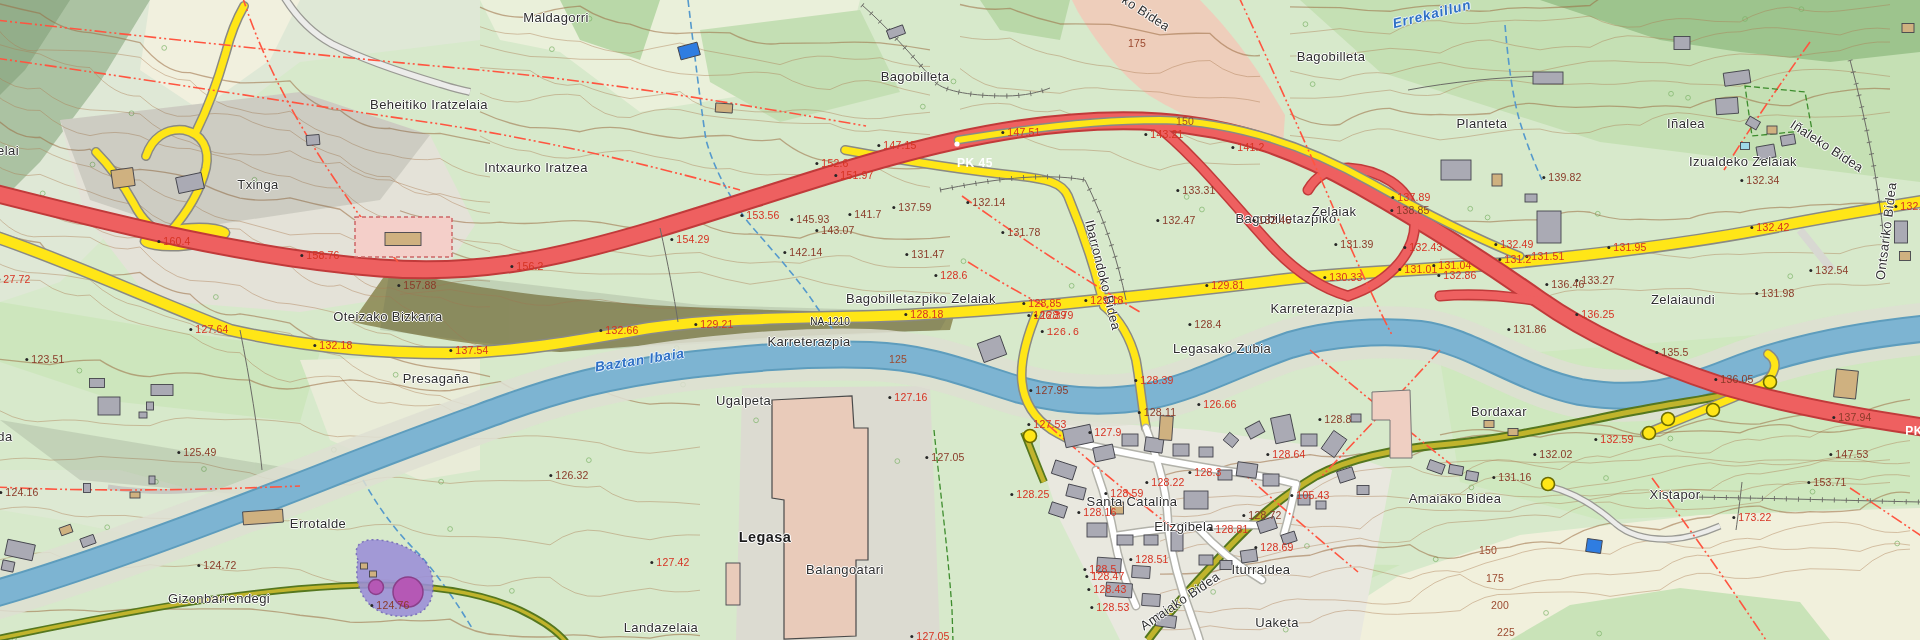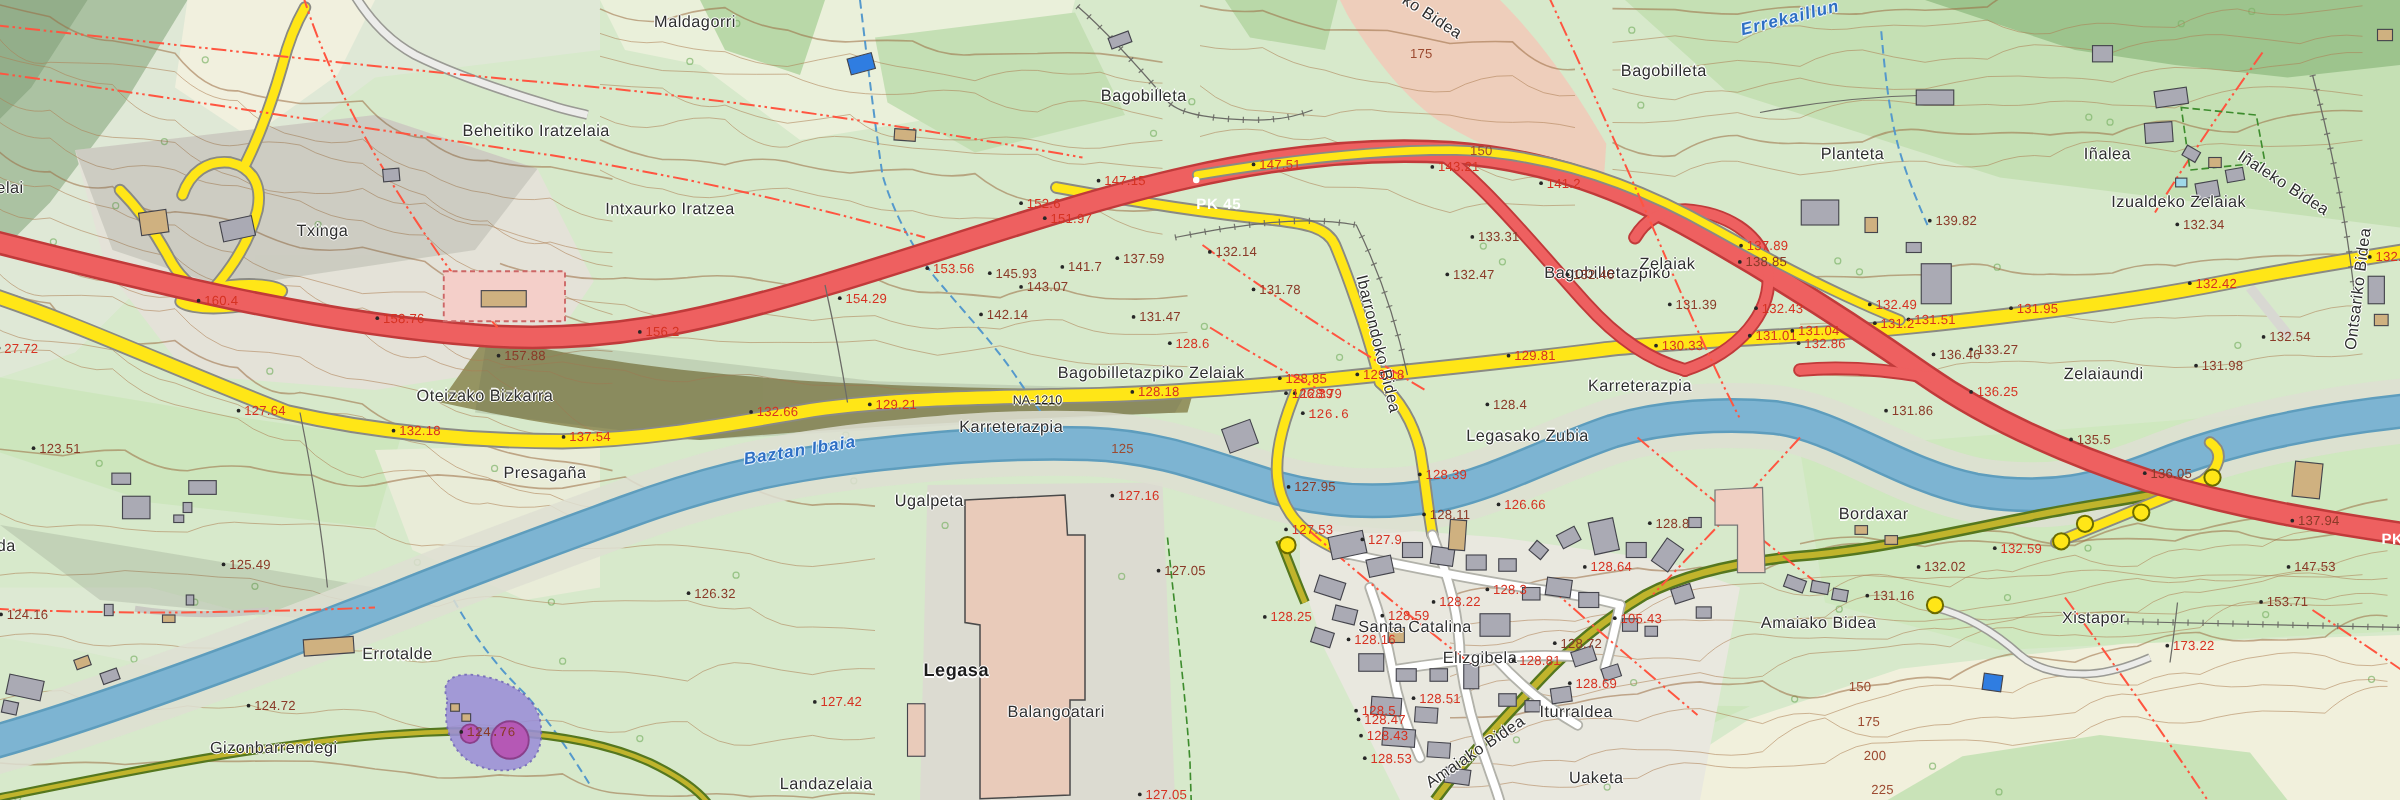--- a/index.html
+++ b/index.html
@@ -472,21 +472,21 @@
       <div class="lbl p" style="left: 1675px; top: 494px;">Xistapor</div>
       <div class="lbl p" style="left: 5px; top: 436px;">da</div>
       <div class="lbl er" style="left: 14px; top: 279px;">27.72</div>
       <div class="lbl e" style="left: 45px; top: 359px;">123.51</div>
       <div class="lbl er" style="left: 209px; top: 329px;">127.64</div>
       <div class="lbl er" style="left: 333px; top: 345px;">132.18</div>
       <div class="lbl er" style="left: 469px; top: 350px;">137.54</div>
       <div class="lbl e" style="left: 197px; top: 452px;">125.49</div>
       <div class="lbl e" style="left: 19px; top: 492px;">124.16</div>
       <div class="lbl e" style="left: 217px; top: 565px;">124.72</div>
-      <div class="lbl e" style="left: 390px; top: 587px; font-family: Liberation Mono, monospace;">124.76</div>
+      <div class="lbl e" style="left: 390px; top: 605px;">124.76</div>
       <div class="lbl er" style="left: 174px; top: 241px;">160.4</div>
       <div class="lbl er" style="left: 320px; top: 255px;">158.76</div>
       <div class="lbl e" style="left: 417px; top: 285px;">157.88</div>
       <div class="lbl er" style="left: 527px; top: 266px;">156.2</div>
       <div class="lbl er" style="left: 690px; top: 239px;">154.29</div>
       <div class="lbl er" style="left: 760px; top: 215px;">153.56</div>
       <div class="lbl er" style="left: 832px; top: 163px;">152.6</div>
       <div class="lbl er" style="left: 854px; top: 175px;">151.97</div>
       <div class="lbl e" style="left: 810px; top: 219px;">145.93</div>
       <div class="lbl e" style="left: 835px; top: 230px;">143.07</div>

